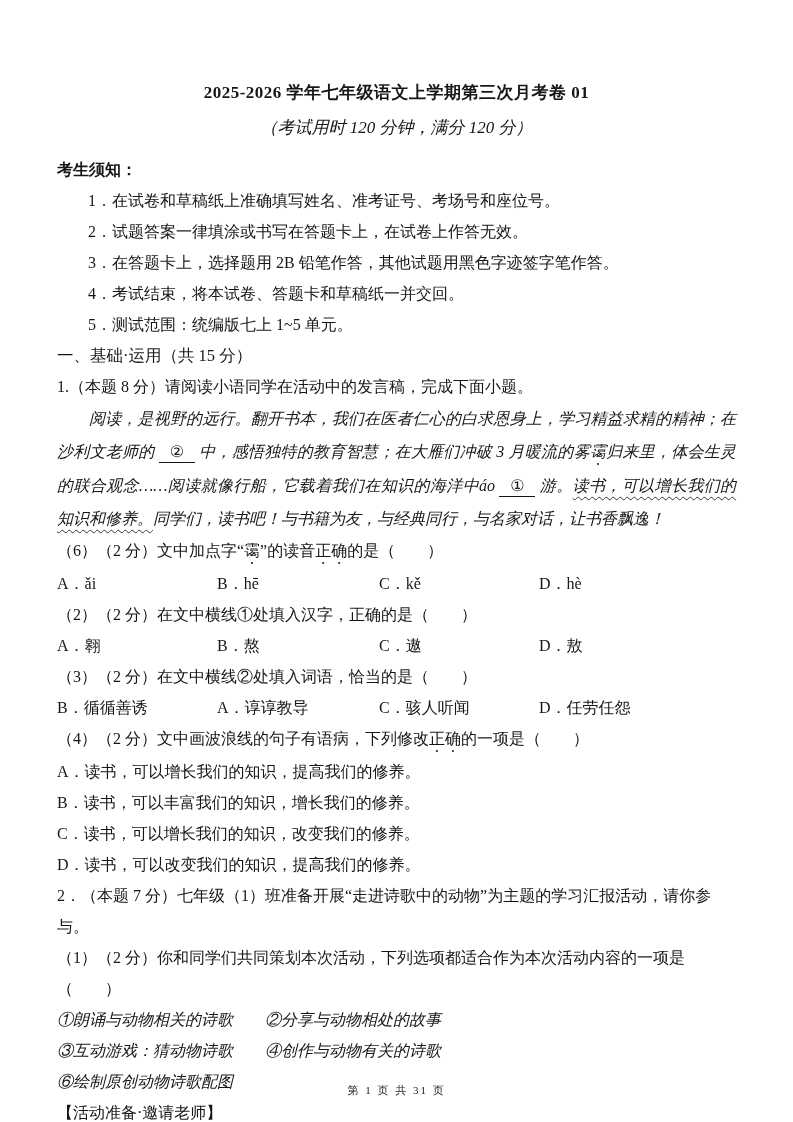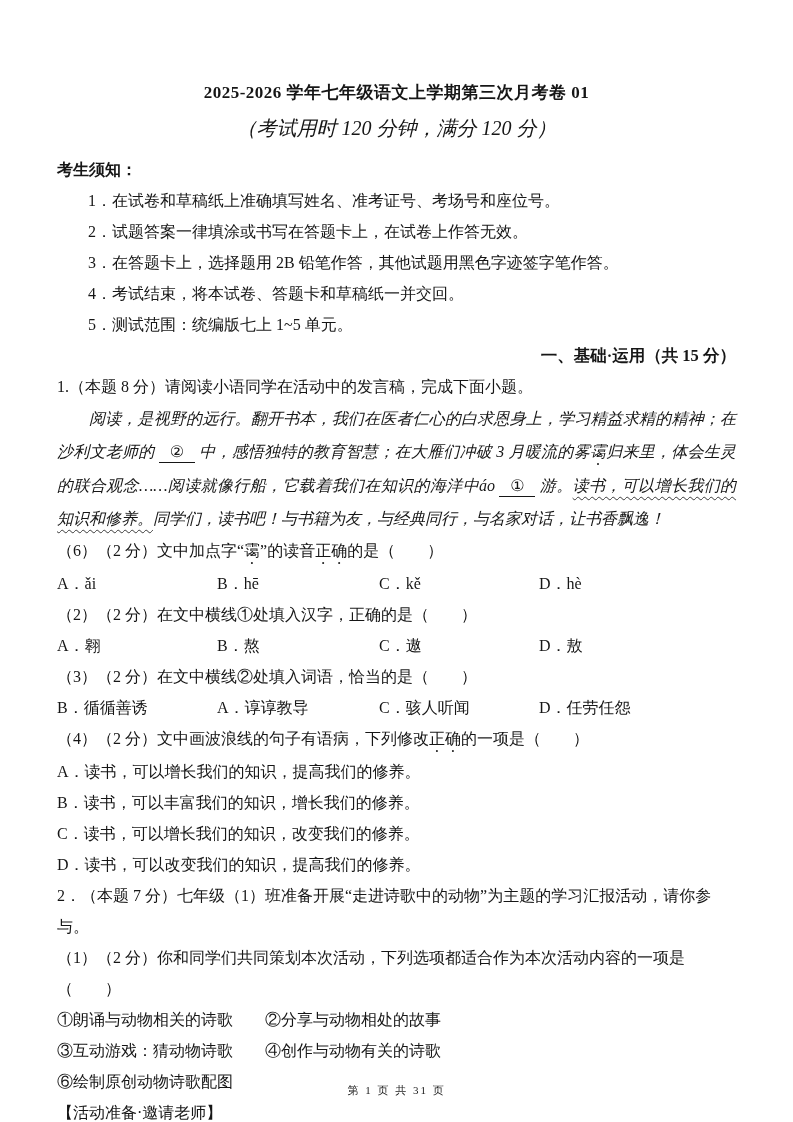--- a/index.html
+++ b/index.html
@@ -18,37 +18,37 @@
   }
   .center { text-align: center; }
   .doc-title {
     font-weight: bold;
     font-size: 17px;
     line-height: 26px;
     letter-spacing: 0.5px;
   }
   .doc-subtitle {
     font-style: italic;
-    font-size: 20px;
+    font-size: 17px;
     line-height: 26px;
     margin-top: 9px;
   }
   .notice-heading {
     font-weight: bold;
     line-height: 31px;
     margin-top: 13px;
   }
   .notice-item {
     padding-left: 31px;
     line-height: 31px;
   }
   .section-heading {
-    font-weight: bold;
+    font-weight: normal;
     font-size: 16.5px;
-    text-align: right;
+    text-align: left;
     line-height: 31px;
   }
   .line { line-height: 31px; }
   .passage {
     font-style: italic;
     text-align: justify;
     line-height: 33px;
     text-indent: 2em;
   }
   .blank-slot {
@@ -75,20 +75,21 @@
   }
   .opts-row {
     display: grid;
     grid-template-columns: 160px 162px 160px auto;
     line-height: 31px;
   }
   .items-row {
     display: grid;
     grid-template-columns: 208px auto;
     line-height: 31px;
+    font-style: italic;
   }
   .stacked-opt { line-height: 31px; }
   .activity-header { line-height: 31px; }
   .page-footer {
     position: absolute;
     left: 0;
     right: 0;
     bottom: 24px;
     text-align: center;
     font-size: 11px;

